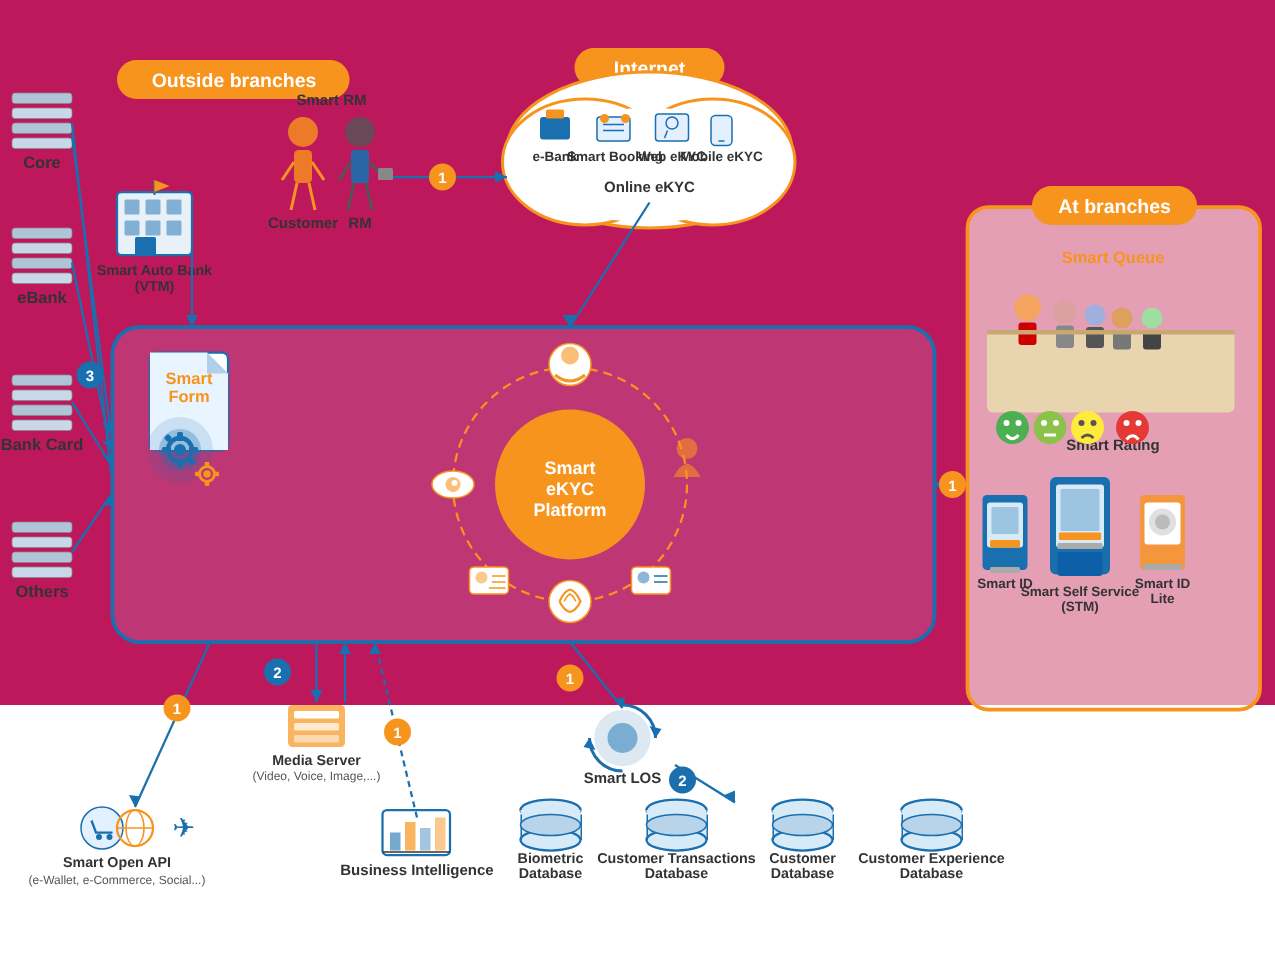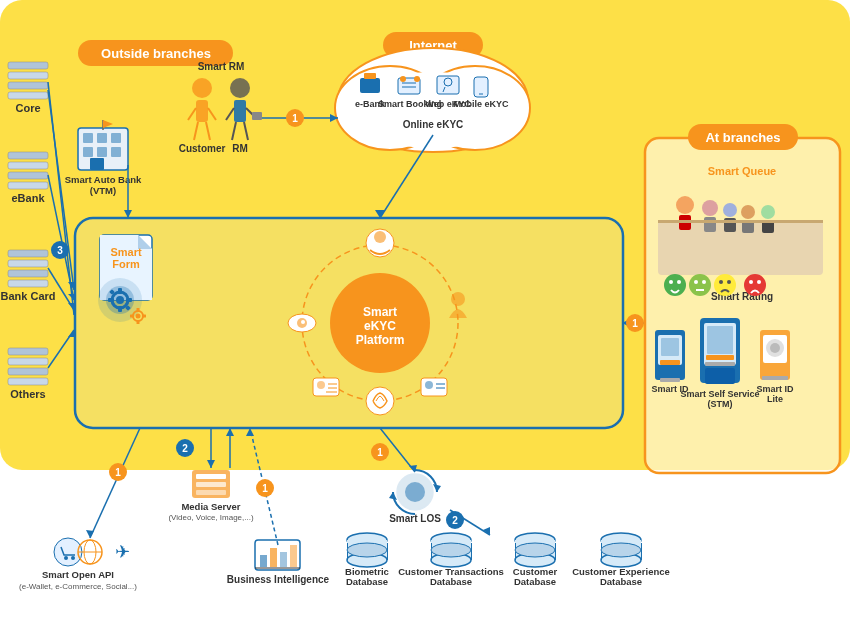--- a/index.html
+++ b/index.html
@@ -8,22 +8,21 @@
       font-family: Arial, sans-serif;
       width: 850px;
       height: 638px;
       overflow: hidden;
       position: relative;
     }
     .diagram-container {
       width: 850px;
       height: 470px;
       position: relative;
-      background: #fde047;
-      border-radius: 22px;
+      background: #be185d;
     }
 
     
     .main-svg {
       position: absolute;
       top: 0;
       left: 0;
       width: 850px;
       height: 638px;
       pointer-events: none;

